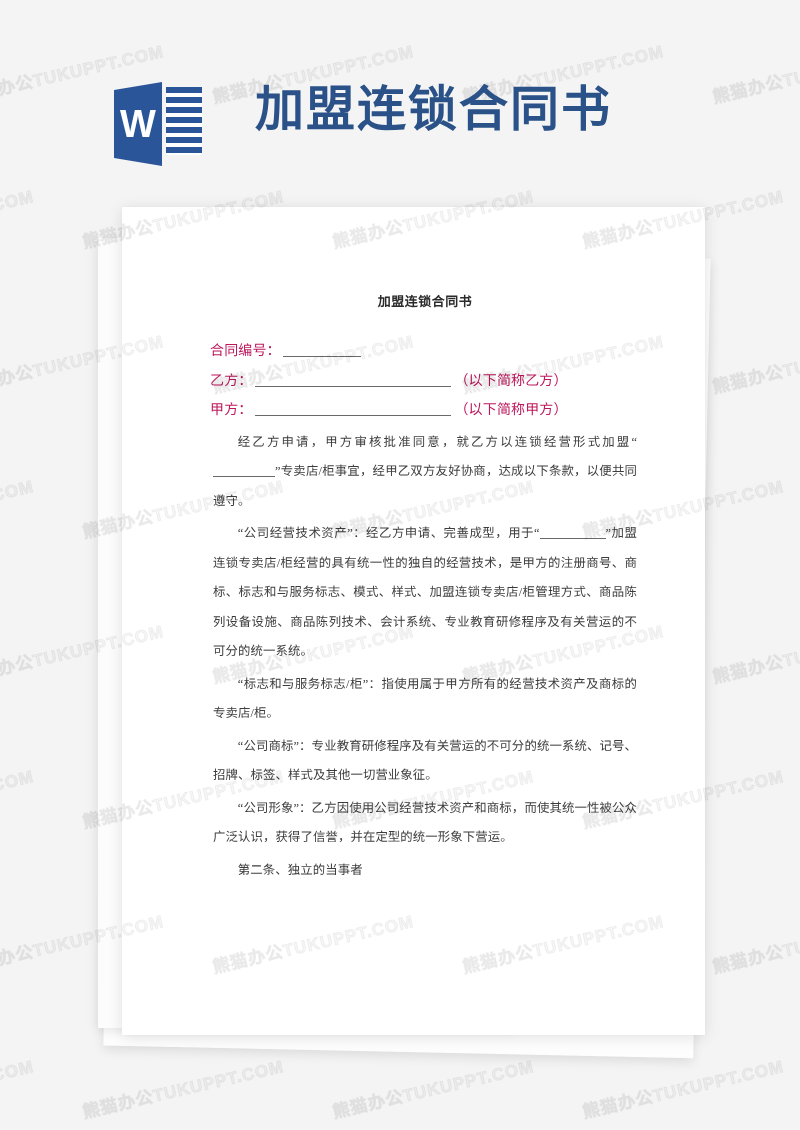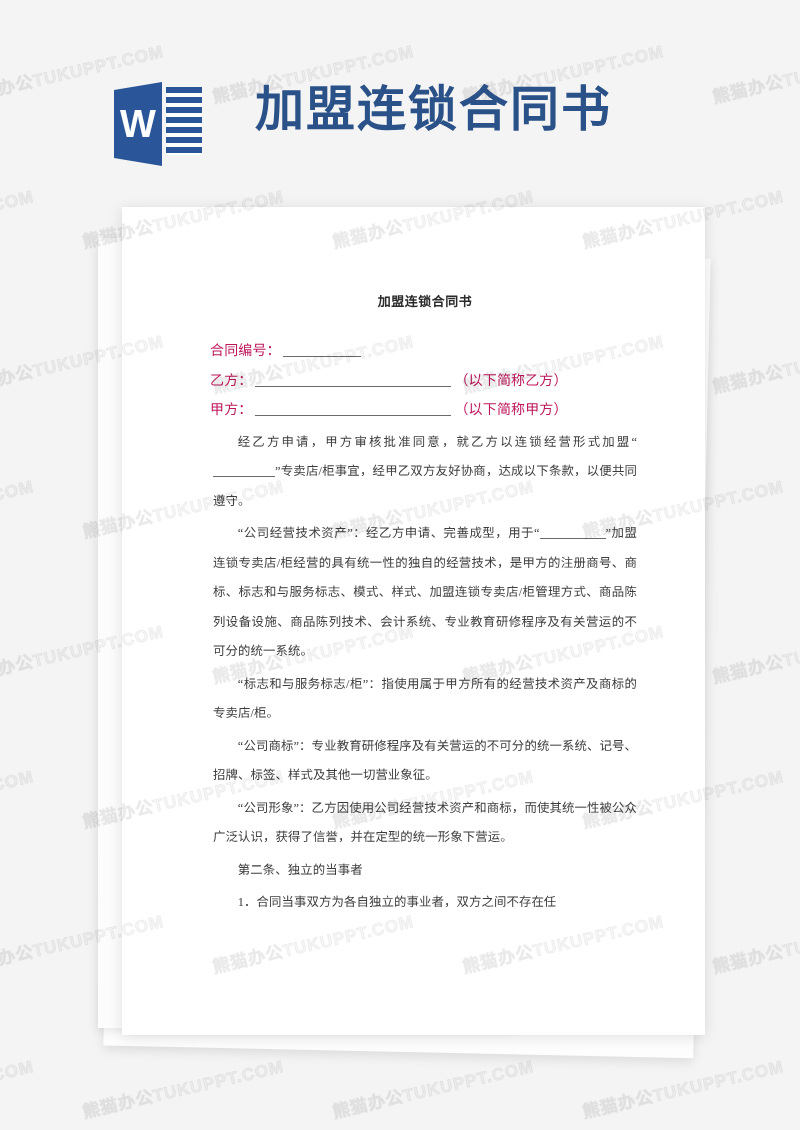--- a/index.html
+++ b/index.html
@@ -209,21 +209,20 @@
         <p class="para"><span>“公司经营技术资产”：经乙方申请、完善成型，用于“</span><span class="blank-quote-wide"></span><span>”加盟连锁专卖店/柜经营的具有统一性的独自的经营技术，是甲方的注册商号、商标、标志和与服务标志、模式、样式、加盟连锁专卖店/柜管理方式、商品陈列设备设施、商品陈列技术、会计系统、专业教育研修程序及有关营运的不可分的统一系统。</span></p>
 
         <p class="para">“标志和与服务标志/柜”：指使用属于甲方所有的经营技术资产及商标的专卖店/柜。</p>
 
         <p class="para">“公司商标”：专业教育研修程序及有关营运的不可分的统一系统、记号、招牌、标签、样式及其他一切营业象征。</p>
 
         <p class="para">“公司形象”：乙方因使用公司经营技术资产和商标，而使其统一性被公众广泛认识，获得了信誉，并在定型的统一形象下营运。</p>
 
         <p class="para">第二条、独立的当事者</p>
 
-        <p class="para indent2">1．合同当事双方为各自独立的事业者，双方之间不存在任</p>
 
       </div>
     </div>
   </div>
 </div>
 
 <div class="header">
 
   <div class="word-icon">
     <svg viewBox="0 0 95 90" width="95" height="90" xmlns="http://www.w3.org/2000/svg">

